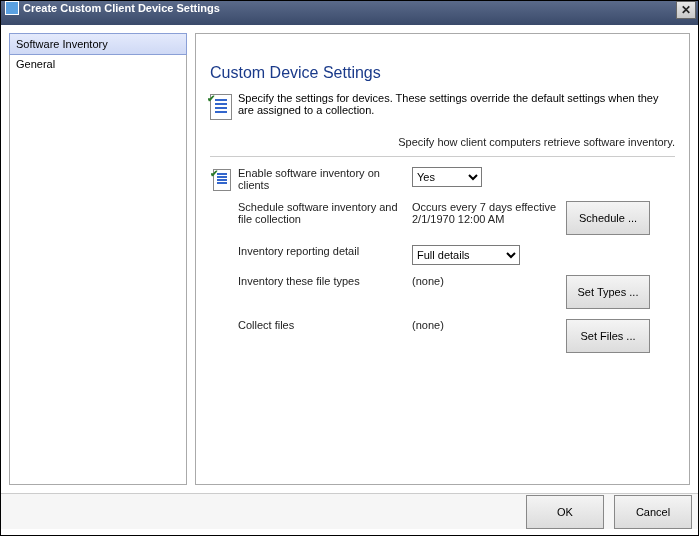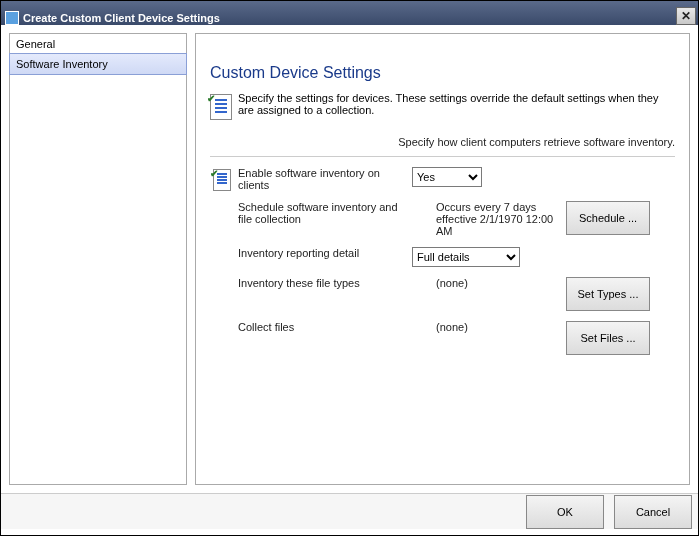--- a/index.html
+++ b/index.html
@@ -11,21 +11,21 @@
     width: 699px;
     height: 536px;
     overflow: hidden;
     border: 1px solid #000;
   }
   .titlebar {
     height: 24px;
     background: linear-gradient(to bottom, #5a6a8a 0%, #3a4a6a 100%);
     color: #fff;
     display: flex;
-    align-items: flex-end;
+    align-items: flex-start;
     justify-content: space-between;
     padding: 0 2px 0 4px;
     font-weight: bold;
   }
   .titlebar .tleft { display: flex; align-items: center; gap: 4px; }
   .titlebar .appicon {
     width: 14px; height: 14px; background: #5aa0e0; border: 1px solid #fff; display:inline-block;
   }
   .titlebar .closebtn {
     width: 20px; height: 18px;
@@ -115,21 +115,21 @@
   }
   .winbtn {
     font-family: inherit; font-size: 11px;
     min-width: 84px; height: 34px;
     background: linear-gradient(to bottom, #f4f4f4, #dcdcdc);
     border: 1px solid #888;
     cursor: default;
     padding: 0 8px;
     white-space: nowrap;
   }
-  .valuecell { color:#222;margin-left:24px; }
+  .valuecell { color:#222; }
   .bottombar {
     height: 36px;
     border-top: 1px solid #ccc;
     display: flex;
     justify-content: flex-end;
     align-items: center;
     gap: 10px;
     padding: 0 6px;
     background: #f6f6f6;
   }
@@ -146,25 +146,25 @@
     <span class="appicon"></span>
     <span>Create Custom Client Device Settings</span>
   </div>
   <div class="closebtn">
     <span>✕</span>
   </div>
 </div>
 
 <div class="client">
   <div class="leftpanel">
+    <div class="navitem selected">
+      <span>Software Inventory</span>
+    </div>
     <div class="navitem">
       <span>General</span>
-    </div>
-    <div class="navitem selected">
-      <span>Software Inventory</span>
     </div>
   </div>
 
   <div class="rightpanel">
     <div class="heading">Custom Device Settings</div>
 
     <div class="descrow">
       <div class="clipicon">
           <span class="check">✔</span>
         </div>

